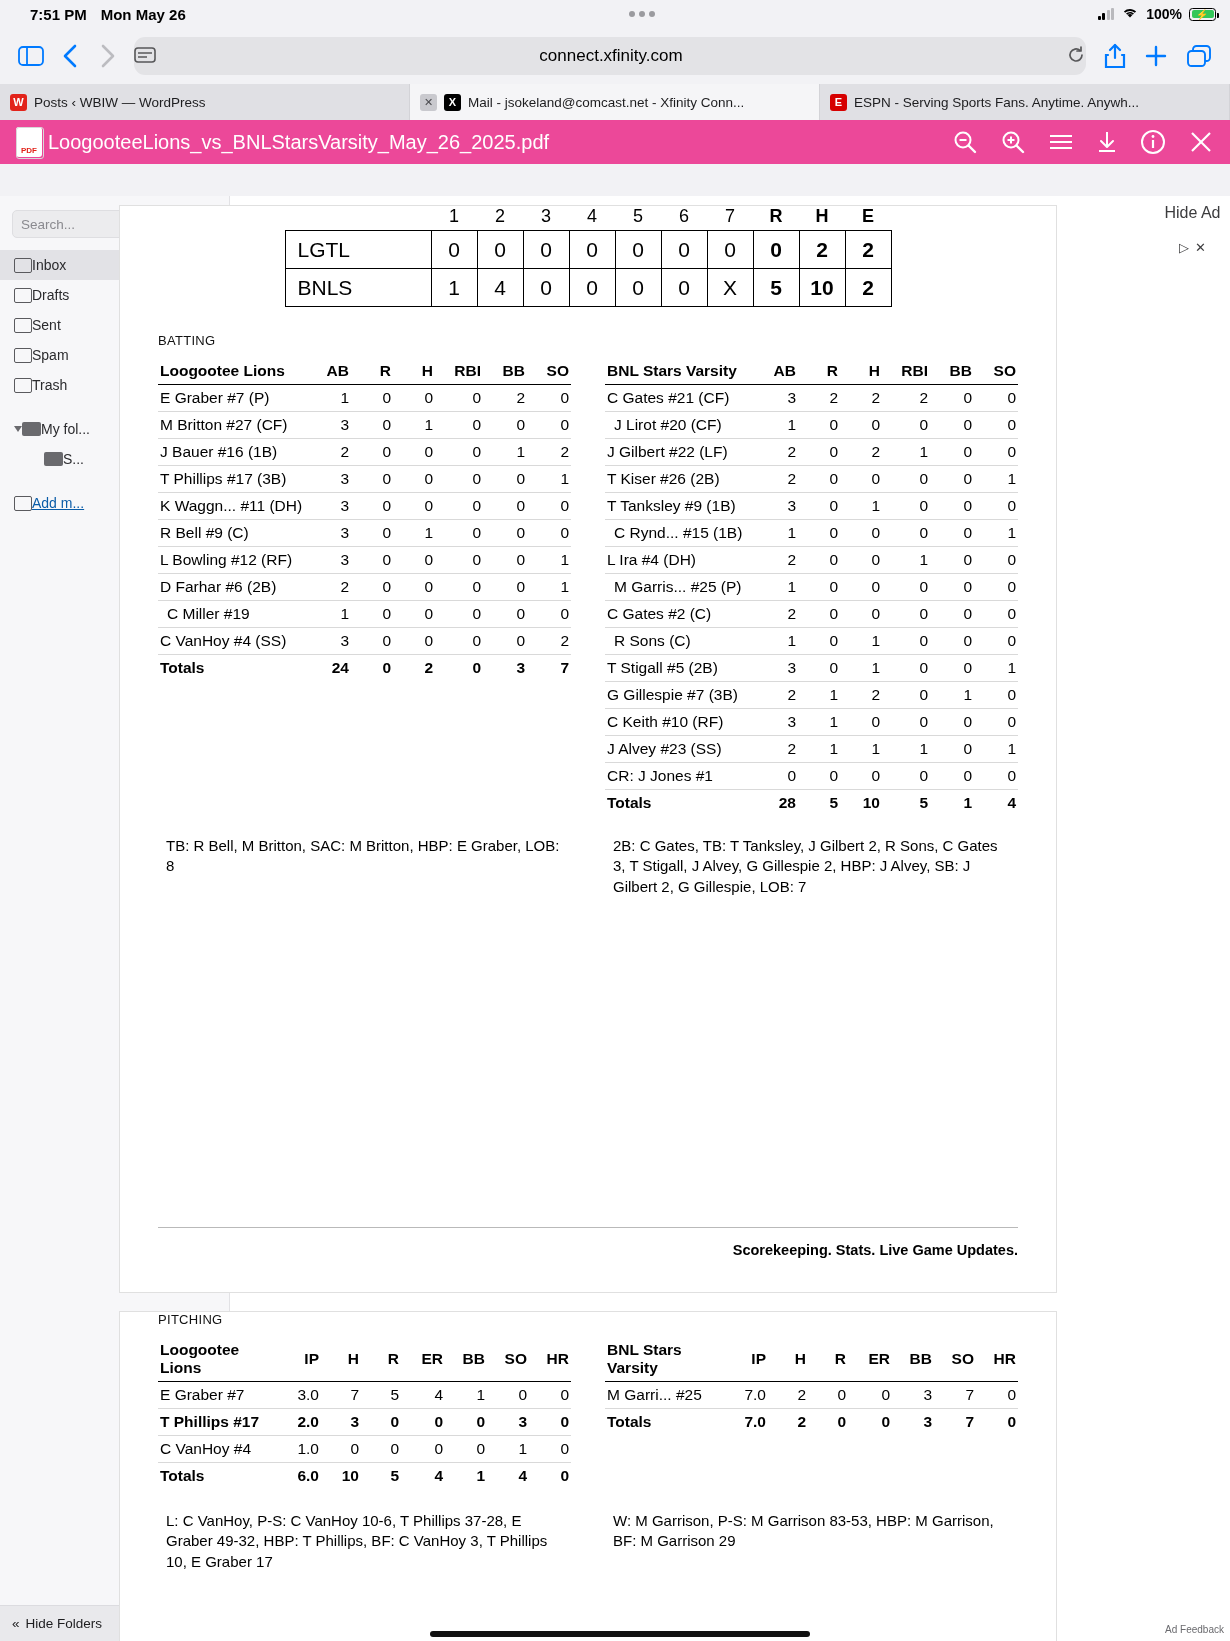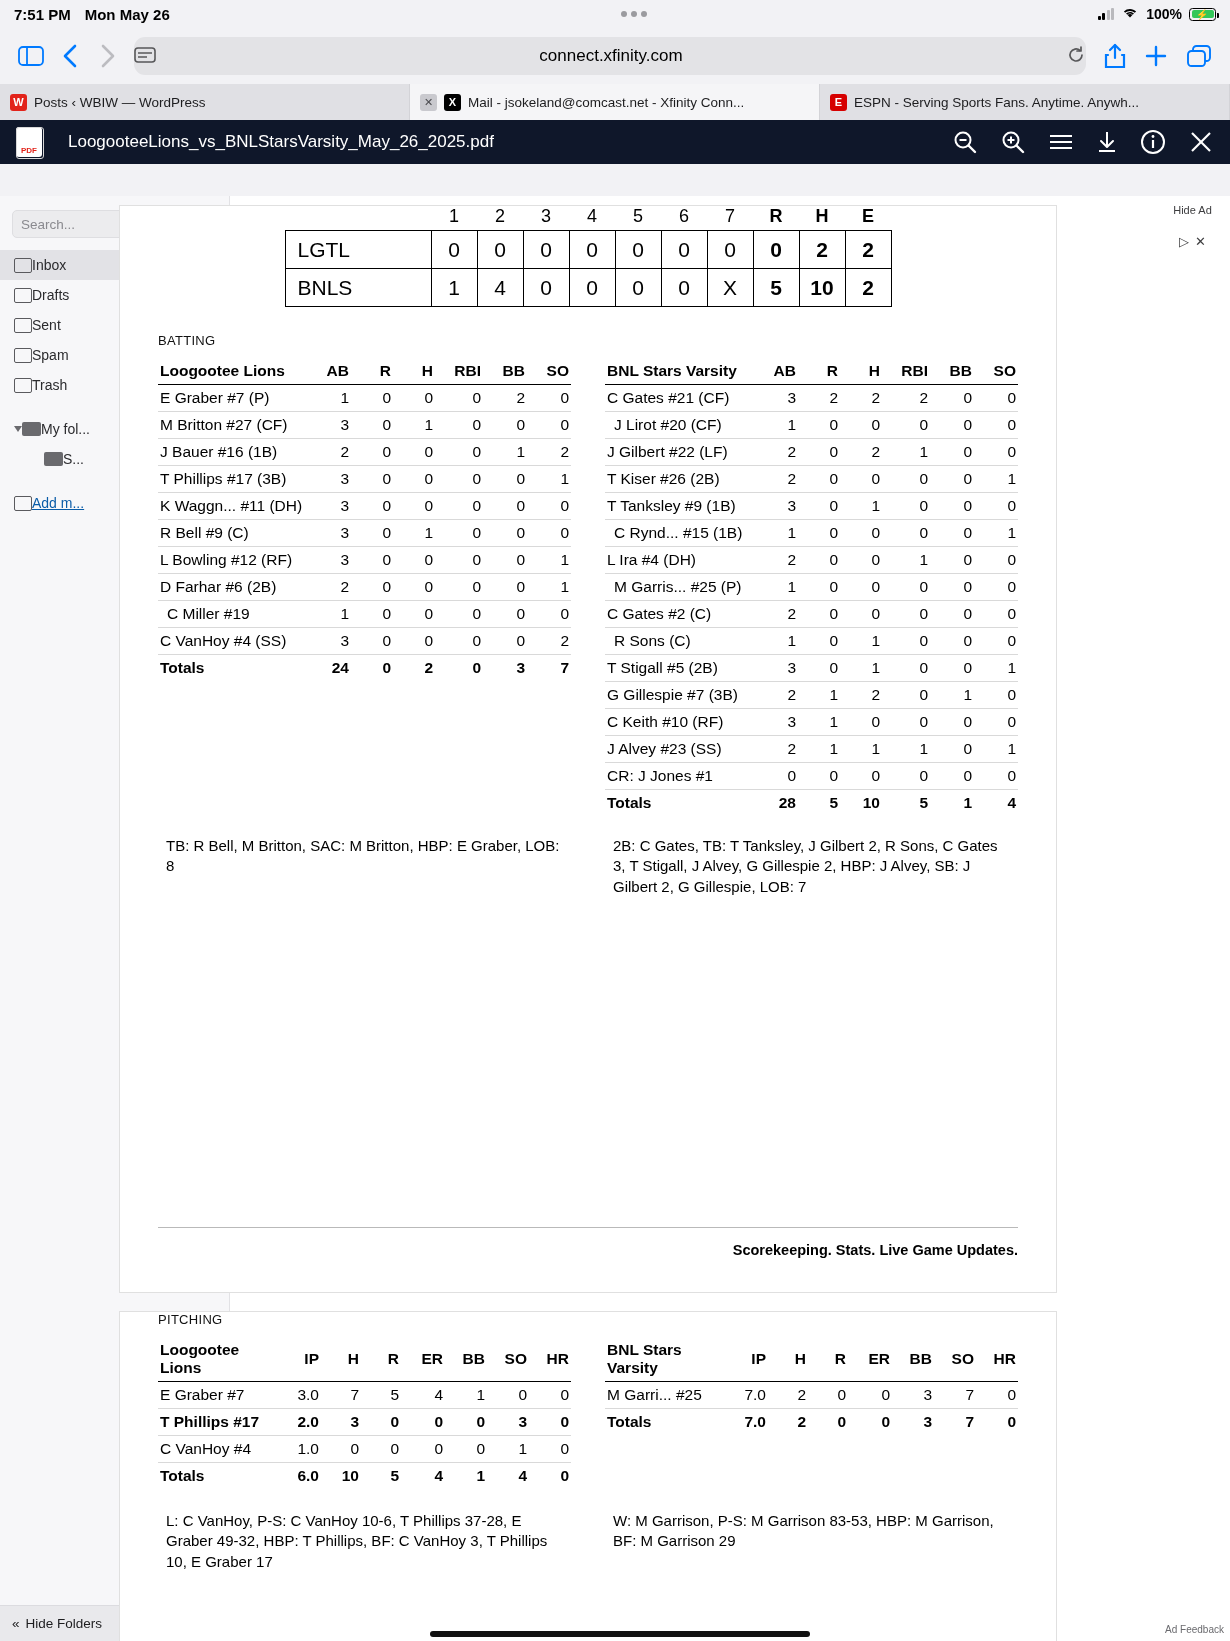--- a/index.html
+++ b/index.html
@@ -11,21 +11,21 @@
     overflow: hidden;
     position: relative;
   }
 
   
   .statusbar {
     height: 28px; display:flex; align-items:center;
     padding: 0 14px; font-size: 15px; font-weight:600; color:#000;
     background: #f2f2f5;
   }
-  .sb-left { display:flex; gap:14px; align-items:flex-end; }
+  .sb-left { display:flex; gap:14px; align-items:flex-end;margin-left:16px; }
   .sb-dots { flex:1; display:flex; justify-content:center; align-items:center; gap:4px; }
   .sb-dots i { width:6px;height:6px;border-radius:50%;background:#9b9b9f;display:block; }
   .sb-right { display:flex; gap:7px; align-items:center; font-size:14px; }
   .bars { display:flex; align-items:flex-end; gap:1.5px; height:12px; }
   .bars i { width:3px; background:#000; display:block; border-radius:1px; }
   .bars i:nth-child(1){height:4px}
   .bars i:nth-child(2){height:7px}
   .bars i:nth-child(3){height:10px;background:#b9b9bd}
   .bars i:nth-child(4){height:12px;background:#b9b9bd}
   .batt { width:27px;height:13px;border:1.5px solid #000;border-radius:3.5px;position:relative;display:flex;align-items:center;padding:1.5px; }
@@ -59,29 +59,29 @@
   }
   .tab.active { background:#f5f5f7; }
   .tab .fav { width:17px;height:17px;border-radius:3px;flex:0 0 auto;
     display:flex;align-items:center;justify-content:center;color:#fff;font-size:11px;font-weight:700; }
   .tab .lbl { overflow:hidden; text-overflow:ellipsis; }
   .tab .close { width:17px;height:17px;border-radius:3px;background:#c9c9ce;color:#4a4a4e;
     display:flex;align-items:center;justify-content:center;font-size:11px;flex:0 0 auto;}
 
   
   .pdfbar {
-    height:44px; background:#0f172a; display:flex; align-items:center;
-    padding:0 16px; gap:26px; color:#fff;
+    height:44px; background:#ec4899; display:flex; align-items:center;
+    padding:0 16px; gap:6px; color:#fff;
   }
   .pdf-ico { width:26px;height:30px;background:#fff;border-radius:3px;position:relative;
     display:flex;align-items:flex-end;justify-content:center;}
   .pdf-ico:before{content:"";position:absolute;left:0;top:0;width:100%;height:100%;
     border:1px solid #d8d8d8;border-radius:3px;}
   .pdf-ico span{font-size:8px;font-weight:700;color:#e2231a;margin-bottom:2px;z-index:2;}
-  .pdf-title { font-size:17px; flex:1; overflow:hidden; text-overflow:ellipsis; white-space:nowrap; }
+  .pdf-title { font-size:20px; flex:1; overflow:hidden; text-overflow:ellipsis; white-space:nowrap; }
   .pdf-actions { display:flex; align-items:center; gap:22px; }
   .pdf-actions div { cursor:pointer; display:flex; align-items:center; }
 
   
   .page-bg { position:absolute; left:0; right:0; top:196px; bottom:0; background:#fff; }
   .mail-side {
     position:absolute; left:0; top:196px; width:230px; bottom:0;
     background:#f7f7f9; border-right:1px solid #e2e2e5;
     font-size:14px; color:#2b2b2e; padding-top:10px;
   }
@@ -92,21 +92,21 @@
   .mail-ico { width:18px;height:15px;border:1.4px solid #5a5a5e;border-radius:2px;flex:0 0 auto; }
   .mail-chevron { width:0;height:0;border-left:6px solid #6a6a6e;border-top:4.5px solid transparent;border-bottom:4.5px solid transparent;}
   .mail-chevron.down { border-left:4.5px solid transparent;border-right:4.5px solid transparent;border-top:6px solid #6a6a6e;border-bottom:0;}
   .folder-ico { width:19px;height:14px;background:#6a6a6e;border-radius:2px;flex:0 0 auto; }
   .addmail { color:#0a5ca8; text-decoration:underline; }
 
   .right-ad {
     position:absolute; right:0; top:196px; width:75px; bottom:0;
     background:#fff; font-size:11px; color:#5a5a5e; text-align:center; padding-top:8px;
   }
-  .hide-ad { font-size:11px; color:#3c3c3e;text-align:center; }
+  .hide-ad { font-size:16px; color:#3c3c3e;text-align:center; }
   .ad-row { margin-top:18px; display:flex; justify-content:center; gap:6px; color:#3c3c3e; font-size:13px; }
   .ad-feedback { position:absolute; bottom:6px; right:6px; font-size:10px; color:#6a6a6e; }
 
   .hide-folders {
     position:absolute; left:0; bottom:0; height:36px; width:230px;
     display:flex; align-items:center; gap:6px; padding-left:12px;
     font-size:13.5px; color:#1d1d1f; background:#e9e9ec; border-top:1px solid #dcdce0;
   }
 
   

